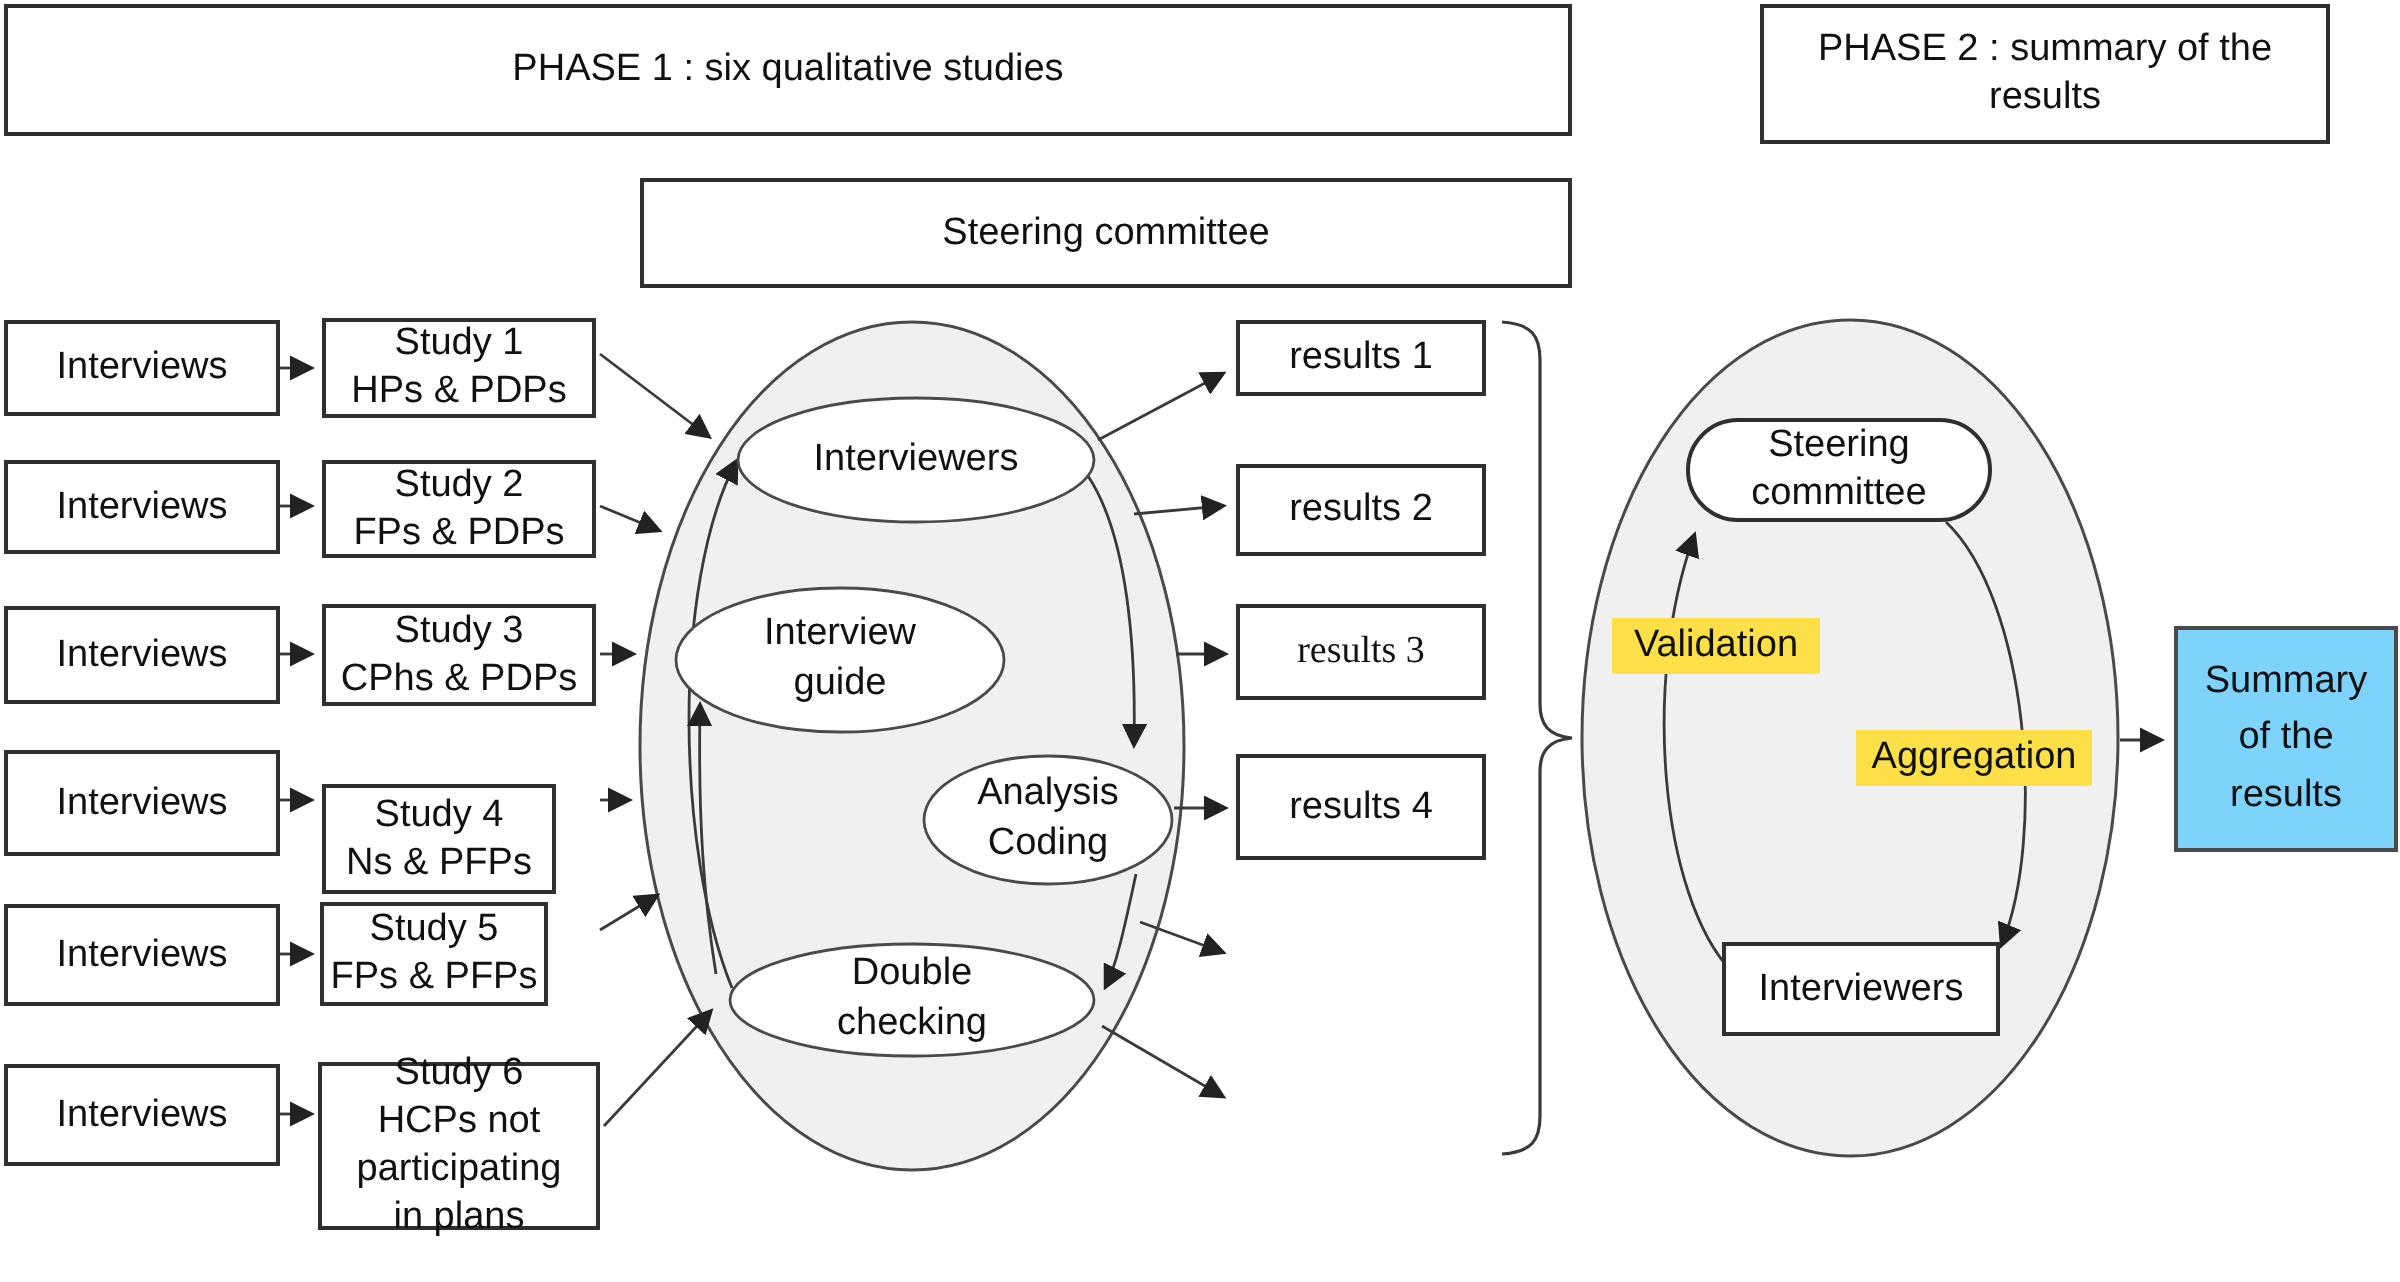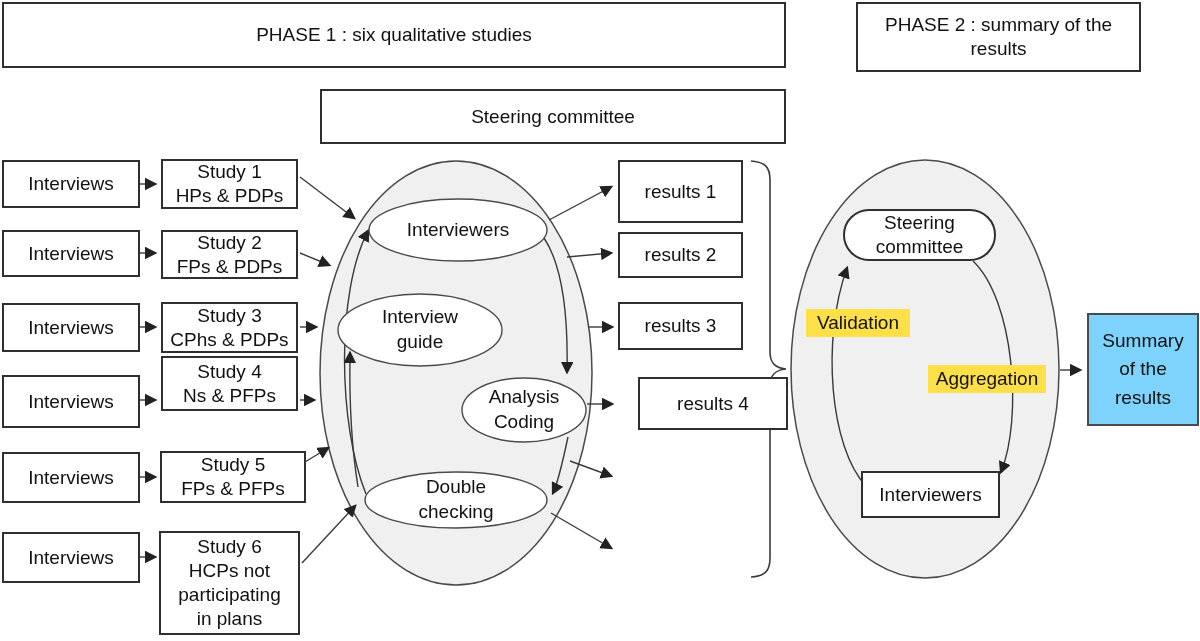--- a/index.html
+++ b/index.html
@@ -79,69 +79,69 @@
       <ellipse cx="458" cy="230" rx="89" ry="31"></ellipse>
       <ellipse cx="420" cy="330" rx="82" ry="36"></ellipse>
       <ellipse cx="524" cy="410" rx="62" ry="32"></ellipse>
       <ellipse cx="456" cy="500" rx="91" ry="28"></ellipse>
     </g>
   </svg>
 
   <div class="box" style="left:2px;top:2px;width:784px;height:66px;">
     <span>PHASE 1 : six qualitative studies</span>
   </div>
-  <div class="box" style="left:856px;top:2px;width:285px;height:70px;">
+  <div class="box" style="left:880px;top:2px;width:285px;height:70px;">
     <span>PHASE 2 : summary of the results</span>
   </div>
 
   <div class="box" style="left:320px;top:89px;width:466px;height:55px;">
     <span>Steering committee</span>
   </div>
 
   <div class="box" style="left:2px;top:160px;width:138px;height:48px;">
     <span>Interviews</span></div>
   <div class="box" style="left:161px;top:159px;width:137px;height:50px;">
     <span>Study 1
 HPs &amp; PDPs</span></div>
-  <div class="box" style="left:618px;top:160px;width:125px;height:63px;">
+  <div class="box" style="left:618px;top:160px;width:125px;height:38px;">
     <span>results 1</span></div>
 
   <div class="box" style="left:2px;top:230px;width:138px;height:47px;">
     <span>Interviews</span></div>
   <div class="box" style="left:161px;top:230px;width:137px;height:49px;">
     <span>Study 2
 FPs &amp; PDPs</span></div>
   <div class="box" style="left:618px;top:232px;width:125px;height:46px;">
     <span>results 2</span></div>
 
   <div class="box" style="left:2px;top:303px;width:138px;height:49px;">
     <span>Interviews</span></div>
   <div class="box" style="left:161px;top:302px;width:137px;height:51px;">
     <span>Study 3
 CPhs &amp; PDPs</span></div>
-  <div class="box" style="left:618px;top:302px;width:125px;height:48px;">
+  <div class="box" style="left:618px;top:302px;width:125px;height:48px;font-family:Liberation Serif, serif;">
     <span>results 3</span></div>
 
   <div class="box" style="left:2px;top:375px;width:138px;height:53px;">
     <span>Interviews</span></div>
-  <div class="box" style="left:161px;top:356px;width:137px;height:55px;">
+  <div class="box" style="left:161px;top:392px;width:117px;height:55px;">
     <span>Study 4
 Ns &amp; PFPs</span></div>
-  <div class="box" style="left:618px;top:377px;width:150px;height:53px;margin-left:20px;">
+  <div class="box" style="left:618px;top:377px;width:125px;height:53px;">
     <span>results 4</span></div>
 
   <div class="box" style="left:2px;top:452px;width:138px;height:51px;">
     <span>Interviews</span></div>
-  <div class="box" style="left:160px;top:451px;width:146px;height:52px;">
+  <div class="box" style="left:160px;top:451px;width:114px;height:52px;">
     <span>Study 5
 FPs &amp; PFPs</span></div>
 
   <div class="box" style="left:2px;top:532px;width:138px;height:51px;">
     <span>Interviews</span></div>
-  <div class="box" style="left:159px;top:531px;width:141px;height:104px;">
+  <div class="box" style="left:159px;top:531px;width:141px;height:84px;">
     <span>Study 6
 HCPs not
 participating
 in plans</span></div>
 
   <div class="label" style="left:370px;top:215px;width:176px;height:30px;">
     <span>Interviewers</span></div>
   <div class="label" style="left:462px;top:384px;width:124px;height:52px;">
     <span>Analysis
 Coding</span></div>

